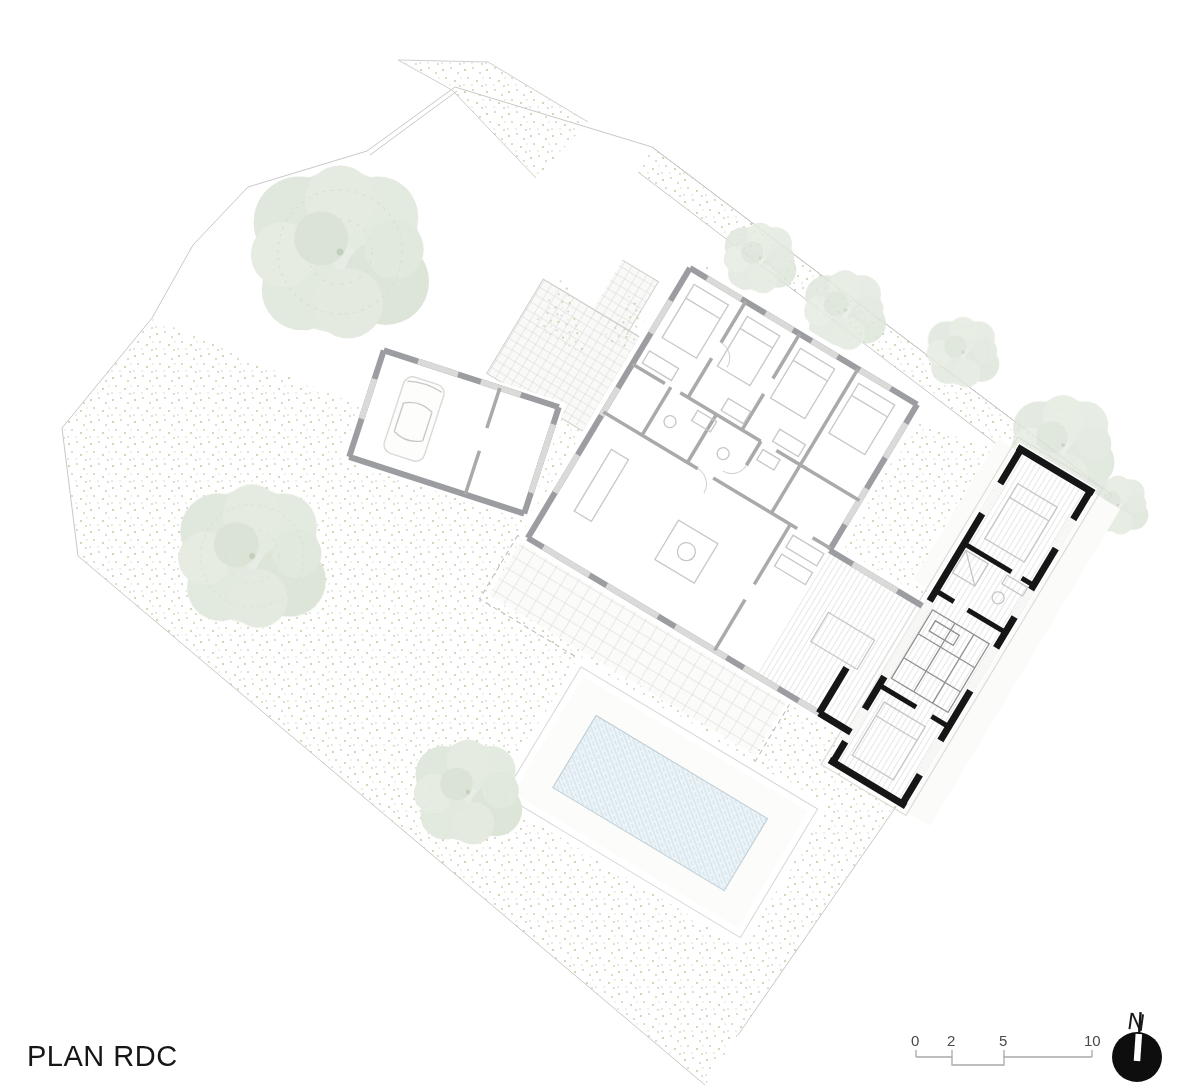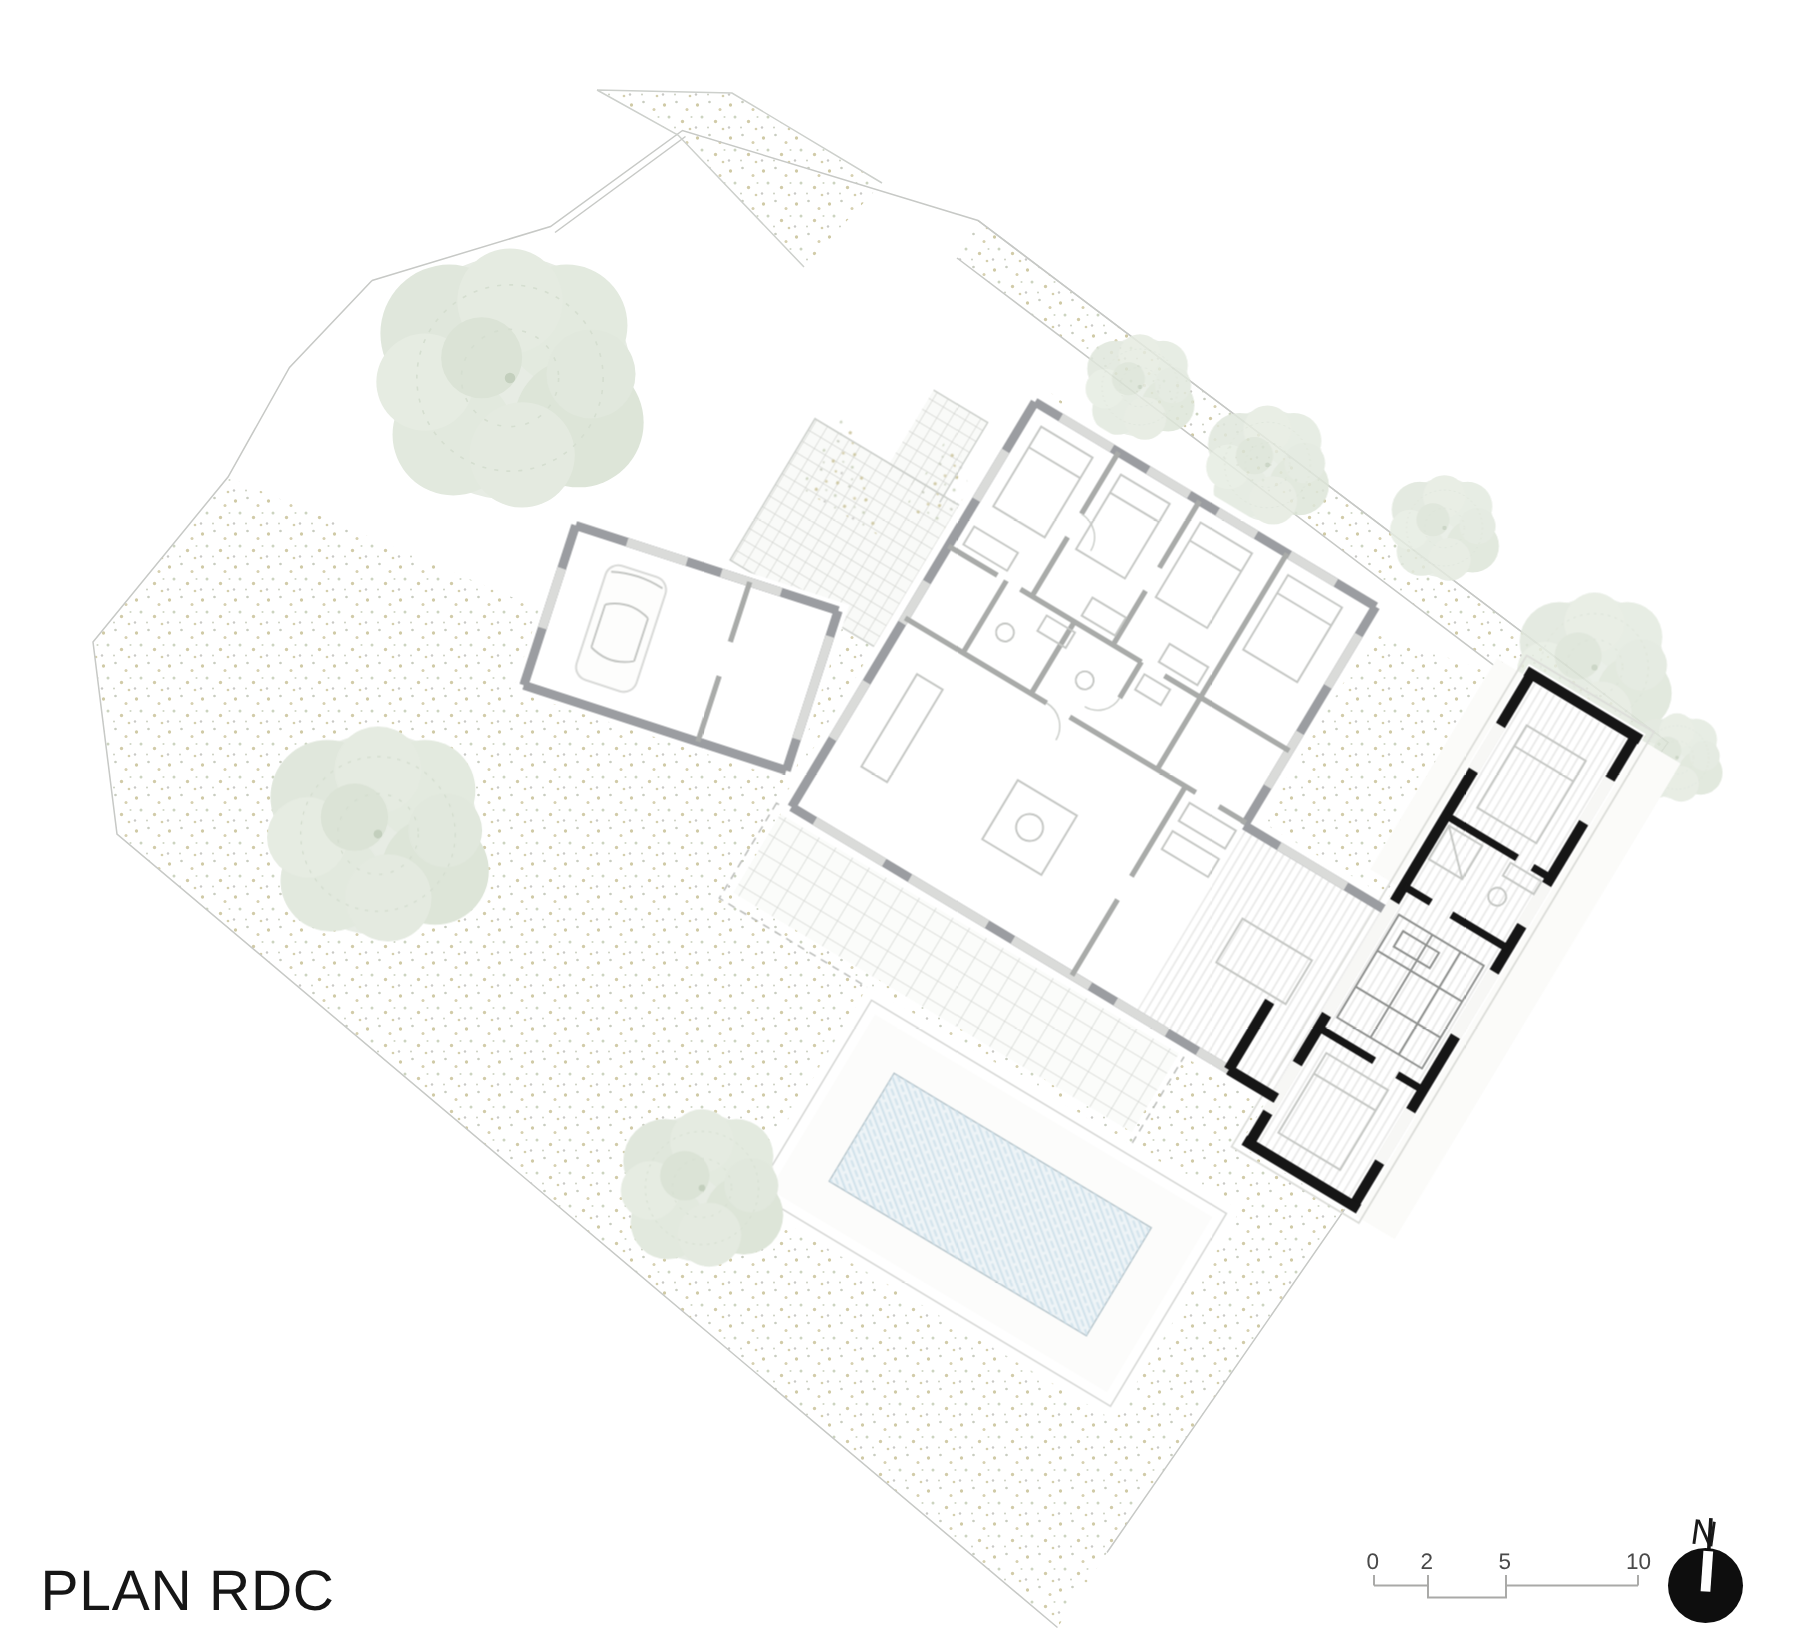--- a/index.html
+++ b/index.html
@@ -1,19 +1,19 @@
 <!DOCTYPE html>
 <html><head>
 <meta charset="utf-8">
 <style>
   html,body{margin:0;padding:0;background:#ffffff;}
   .sheet{position:relative;width:1200px;height:1090px;background:#ffffff;overflow:hidden;
          font-family:"Liberation Sans",sans-serif;}
   .sheet svg{display:block;position:absolute;left:0;top:0;}
-  .plan-title{position:absolute;left:27px;top:1040px;font-size:38px;letter-spacing:.5px;
+  .plan-title{position:absolute;left:27px;top:1040px;font-size:29px;letter-spacing:.5px;
               color:#161616;font-family:"Liberation Sans",sans-serif;}
   
   .bnd{stroke:#c7c9c6;stroke-width:1;fill:none;}
   .wg{stroke:#9b9da1;stroke-width:6;fill:none;stroke-linecap:butt;}
   .win{stroke:#dadbd9;stroke-width:6;fill:none;}
   .wgt{stroke:#a9aba9;stroke-width:3.5;fill:none;}
   .wk{stroke:#161616;stroke-width:7;fill:none;}
   .wk5{stroke:#161616;stroke-width:5;fill:none;}
   .wkw{stroke:#f7f7f5;stroke-width:8;fill:none;}
   .fur{stroke:#c6c8c5;stroke-width:1.3;fill:none;}

